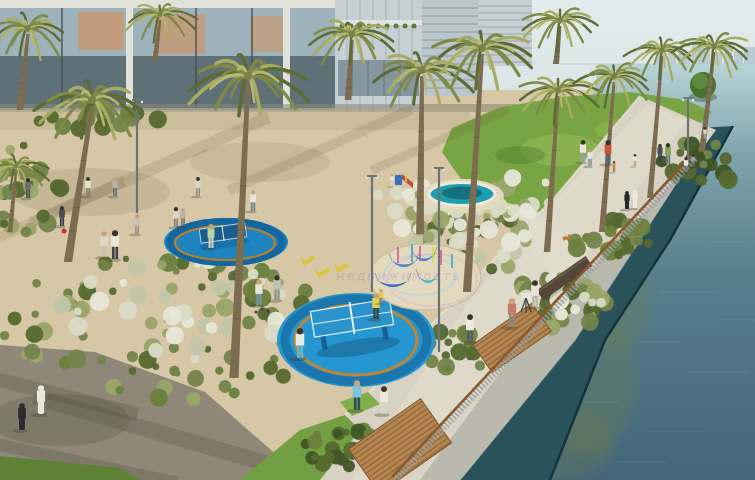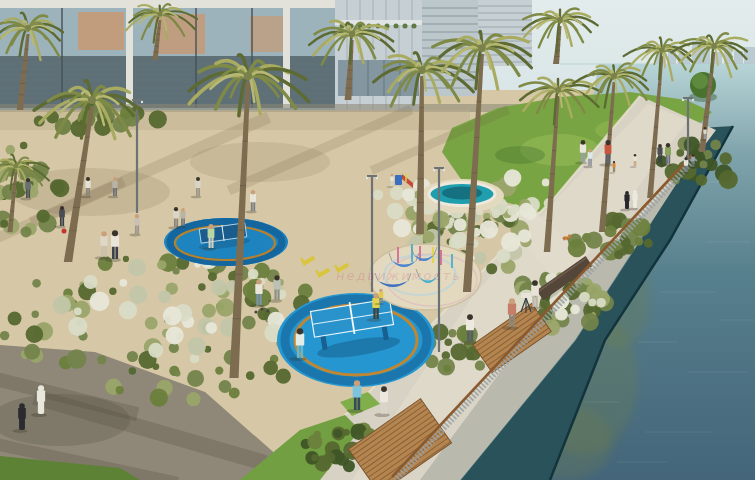--- a/index.html
+++ b/index.html
@@ -2,21 +2,21 @@
 <html><head>
 <meta charset="utf-8">
 <style>
   html,body{margin:0;padding:0;background:#222;}
   .stage{
     position:relative;width:755px;height:480px;overflow:hidden;
     background:#d6c8a6;font-family:"DejaVu Sans",sans-serif;
   }
   .stage svg{position:absolute;left:0;top:0;display:block;}
   .watermark{
-    position:absolute;left:336px;top:268px;color:#be185d;opacity:.15;
+    position:absolute;left:336px;top:268px;color:#6d28d9;opacity:.15;
     font-size:13px;letter-spacing:2px;pointer-events:none;white-space:nowrap;
     font-family:"DejaVu Sans",sans-serif;
     font-style:italic;
   }
 </style>
 </head>
 <body>
 
 <div class="stage">
   <svg id="scene" width="755" height="480" viewBox="0 0 755 480">

